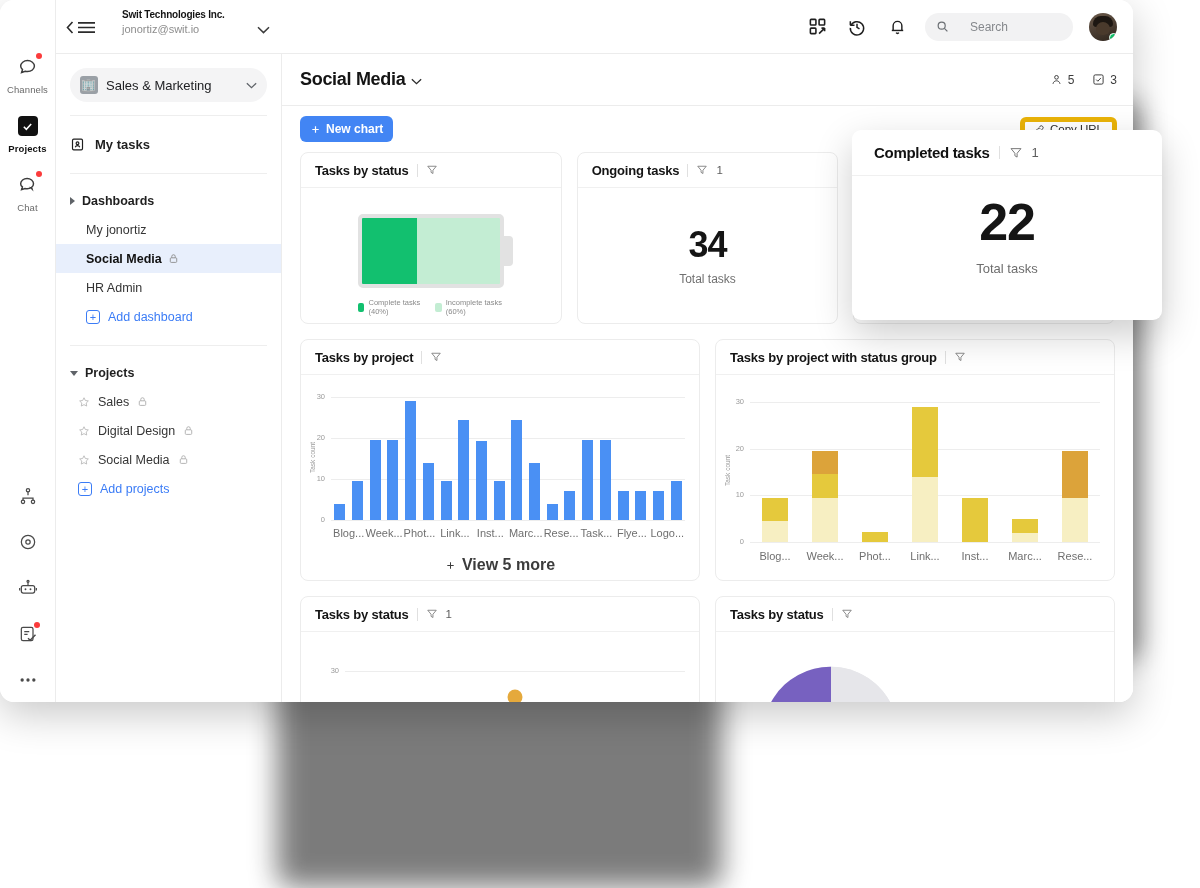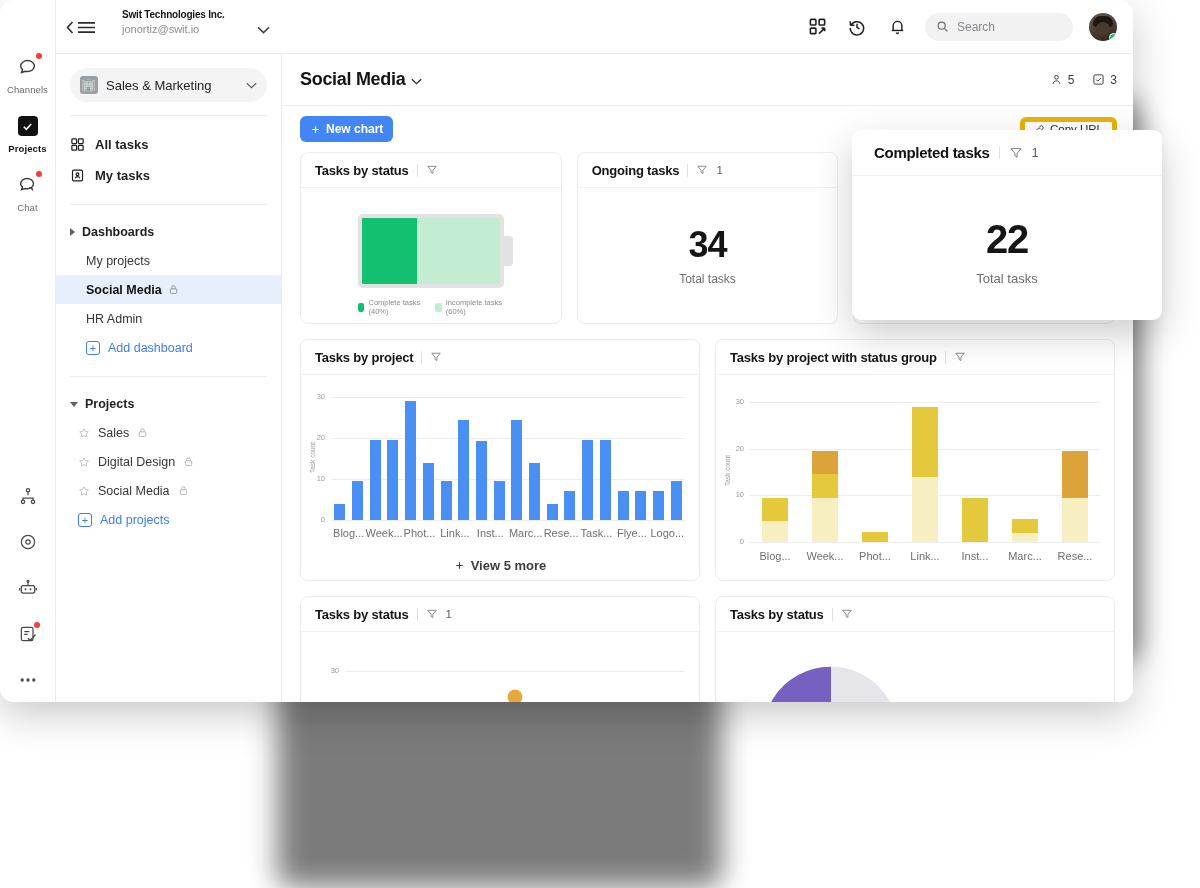--- a/index.html
+++ b/index.html
@@ -90,21 +90,21 @@
   .plus-sq { width:14px;height:14px;border:1.3px solid #3b7cf6;border-radius:3px;
              display:flex;align-items:center;justify-content:center;font-size:11px;color:#3b7cf6;line-height:1;}
 
   
   .main { position:absolute; left:282px; top:0; width:851px; height:702px; background:#fff; }
   .topbar { height:54px; border-bottom:1px solid #ececec; display:flex; align-items:center;
             justify-content:flex-end; padding-right:16px; gap:16px; }
   .tb-ico { width:24px;height:24px;display:flex;align-items:center;justify-content:center;cursor:pointer;}
   .search {
     width:148px; height:28px; border-radius:14px; background:#f2f2f3;
-    display:flex; align-items:center; gap:8px; padding:0 11px; cursor:text;
+    display:flex; align-items:center; gap:21px; padding:0 11px; cursor:text;
   }
   .search span { font-size:12px; color:#85888c; }
   .avatar { position:relative; width:28px;height:28px;border-radius:50%;
             background:linear-gradient(160deg,#6b5a4b,#2e241c); cursor:pointer; overflow:hidden;}
   .avatar .face { position:absolute; left:7px; top:9px; width:14px;height:13px; border-radius:50% 50% 45% 45%;
                   background:#4a3a2c; }
   .avatar .hair { position:absolute; left:4px; top:3px; width:20px;height:11px;border-radius:10px 10px 4px 4px; background:#1d1712;}
   .av-dot { position:absolute; right:-1px; bottom:-1px; width:9px;height:9px;border-radius:50%;
             background:#13c06a; border:1.6px solid #fff; }
 
@@ -147,33 +147,33 @@
   .lg i { width:9px;height:9px;border-radius:2px; display:block;}
 
   
   .plot { position:relative; }
   .gl { position:absolute; left:0; right:0; height:1px; background:#ededed; }
   .ytick { position:absolute; font-size:7.5px; color:#9a9a9a; text-align:right; }
   .xtick { position:absolute; font-size:11px; color:#6f6f6f; text-align:center; transform:translateX(-50%); white-space:nowrap;}
   .axis-ttl { position:absolute; font-size:6.5px; color:#9a9a9a; transform: rotate(-90deg); transform-origin: left top; white-space:nowrap;}
   .bar { position:absolute; bottom:0; background:#4a90f4; }
   .more { height:30px; display:flex; align-items:center; justify-content:center; gap:6px;
-          font-size:13px; color:#3c3c3c; font-weight:700; cursor:pointer; }
+          font-size:16px; color:#3c3c3c; font-weight:700; cursor:pointer; }
   .stem { position:absolute; bottom:0; width:7px; background:#faf0c8; transform:translateX(-50%); }
   .ball { position:absolute; width:15px;height:15px;border-radius:50%; background:#e5a93c; transform:translate(-50%,50%); }
 
   
   .float-card {
     position:absolute; left:852px; top:130px; width:310px; height:190px;
     background:#fff; border-radius:9px; box-shadow: 0 14px 38px rgba(0,0,0,.20);
     overflow:hidden; z-index: 30;
   }
   .float-hd { height:46px; display:flex; align-items:center; gap:9px; padding:0 22px; border-bottom:1px solid #f0f0f0; }
   .float-ttl { font-size:15px; font-weight:700; color:#111; letter-spacing:-.3px; }
-  .float-num { font-size:40px; font-weight:700; color:#151515; text-align:center; margin-top:41px; letter-spacing:-1.2px;}
+  .float-num { font-size:52px; font-weight:700; color:#151515; text-align:center; margin-top:16px; letter-spacing:-1.2px;}
   .float-lbl { font-size:13px; color:#6d6d6d; text-align:center; margin-top:9px; }
 </style>
 </head>
 <body>
 
 <div id="root">
 
   <div class="phantom"></div>
   <div class="phantom2"></div>
 
@@ -281,48 +281,39 @@
       <div class="ws-pill">
         <span class="ws-emoji">🏢</span>
         <span class="ws-name">Sales &amp; Marketing</span>
         <svg width="11" height="7" viewBox="0 0 13 8" fill="none" stroke="#5f6368" stroke-width="1.5">
             <path d="M1 1.3l5.5 5.3L12 1.3"></path>
           </svg>
       </div>
 
       <div class="side-div"></div>
 
-      <div class="nav-row">
-        <svg width="15" height="15" viewBox="0 0 24 24" fill="none" stroke="#1f1f1f" stroke-width="2">
-          <rect x="3" y="3" width="7.5" height="7.5" rx="1.2"></rect>
-            <rect x="13.5" y="3" width="7.5" height="7.5" rx="1.2"></rect>
-          <rect x="3" y="13.5" width="7.5" height="7.5" rx="1.2"></rect>
-            <rect x="13.5" y="13.5" width="7.5" height="7.5" rx="1.2"></rect>
-        </svg>
-        <span>All tasks</span>
-      </div>
 
       <div class="nav-row">
         <svg width="15" height="15" viewBox="0 0 24 24" fill="none" stroke="#1f1f1f" stroke-width="1.9">
           <rect x="4" y="3.5" width="16" height="17" rx="2"></rect>
           <circle cx="12" cy="10" r="2.2"></circle>
             <path d="M8.4 16.5c.6-1.8 2-2.6 3.6-2.6s3 .8 3.6 2.6"></path>
         </svg>
         <span>My tasks</span>
       </div>
 
       <div class="side-div"></div>
 
       <div class="sec-row">
         <span class="tri right"></span>
         <span class="sec-lbl">Dashboards</span>
       </div>
 
       <div class="item-row">
-        <span>My projects</span>
+        <span>My jonortiz</span>
       </div>
       <div class="item-row active">
         <span>Social Media</span>
         <svg width="11" height="11" viewBox="0 0 24 24" fill="none" stroke="#8d8d8d" stroke-width="2">
           <rect x="5" y="10.5" width="14" height="10" rx="2"></rect>
             <path d="M8.2 10.5V7.6a3.8 3.8 0 017.6 0v2.9"></path>
         </svg>
       </div>
       <div class="item-row">
         <span>HR Admin</span>

